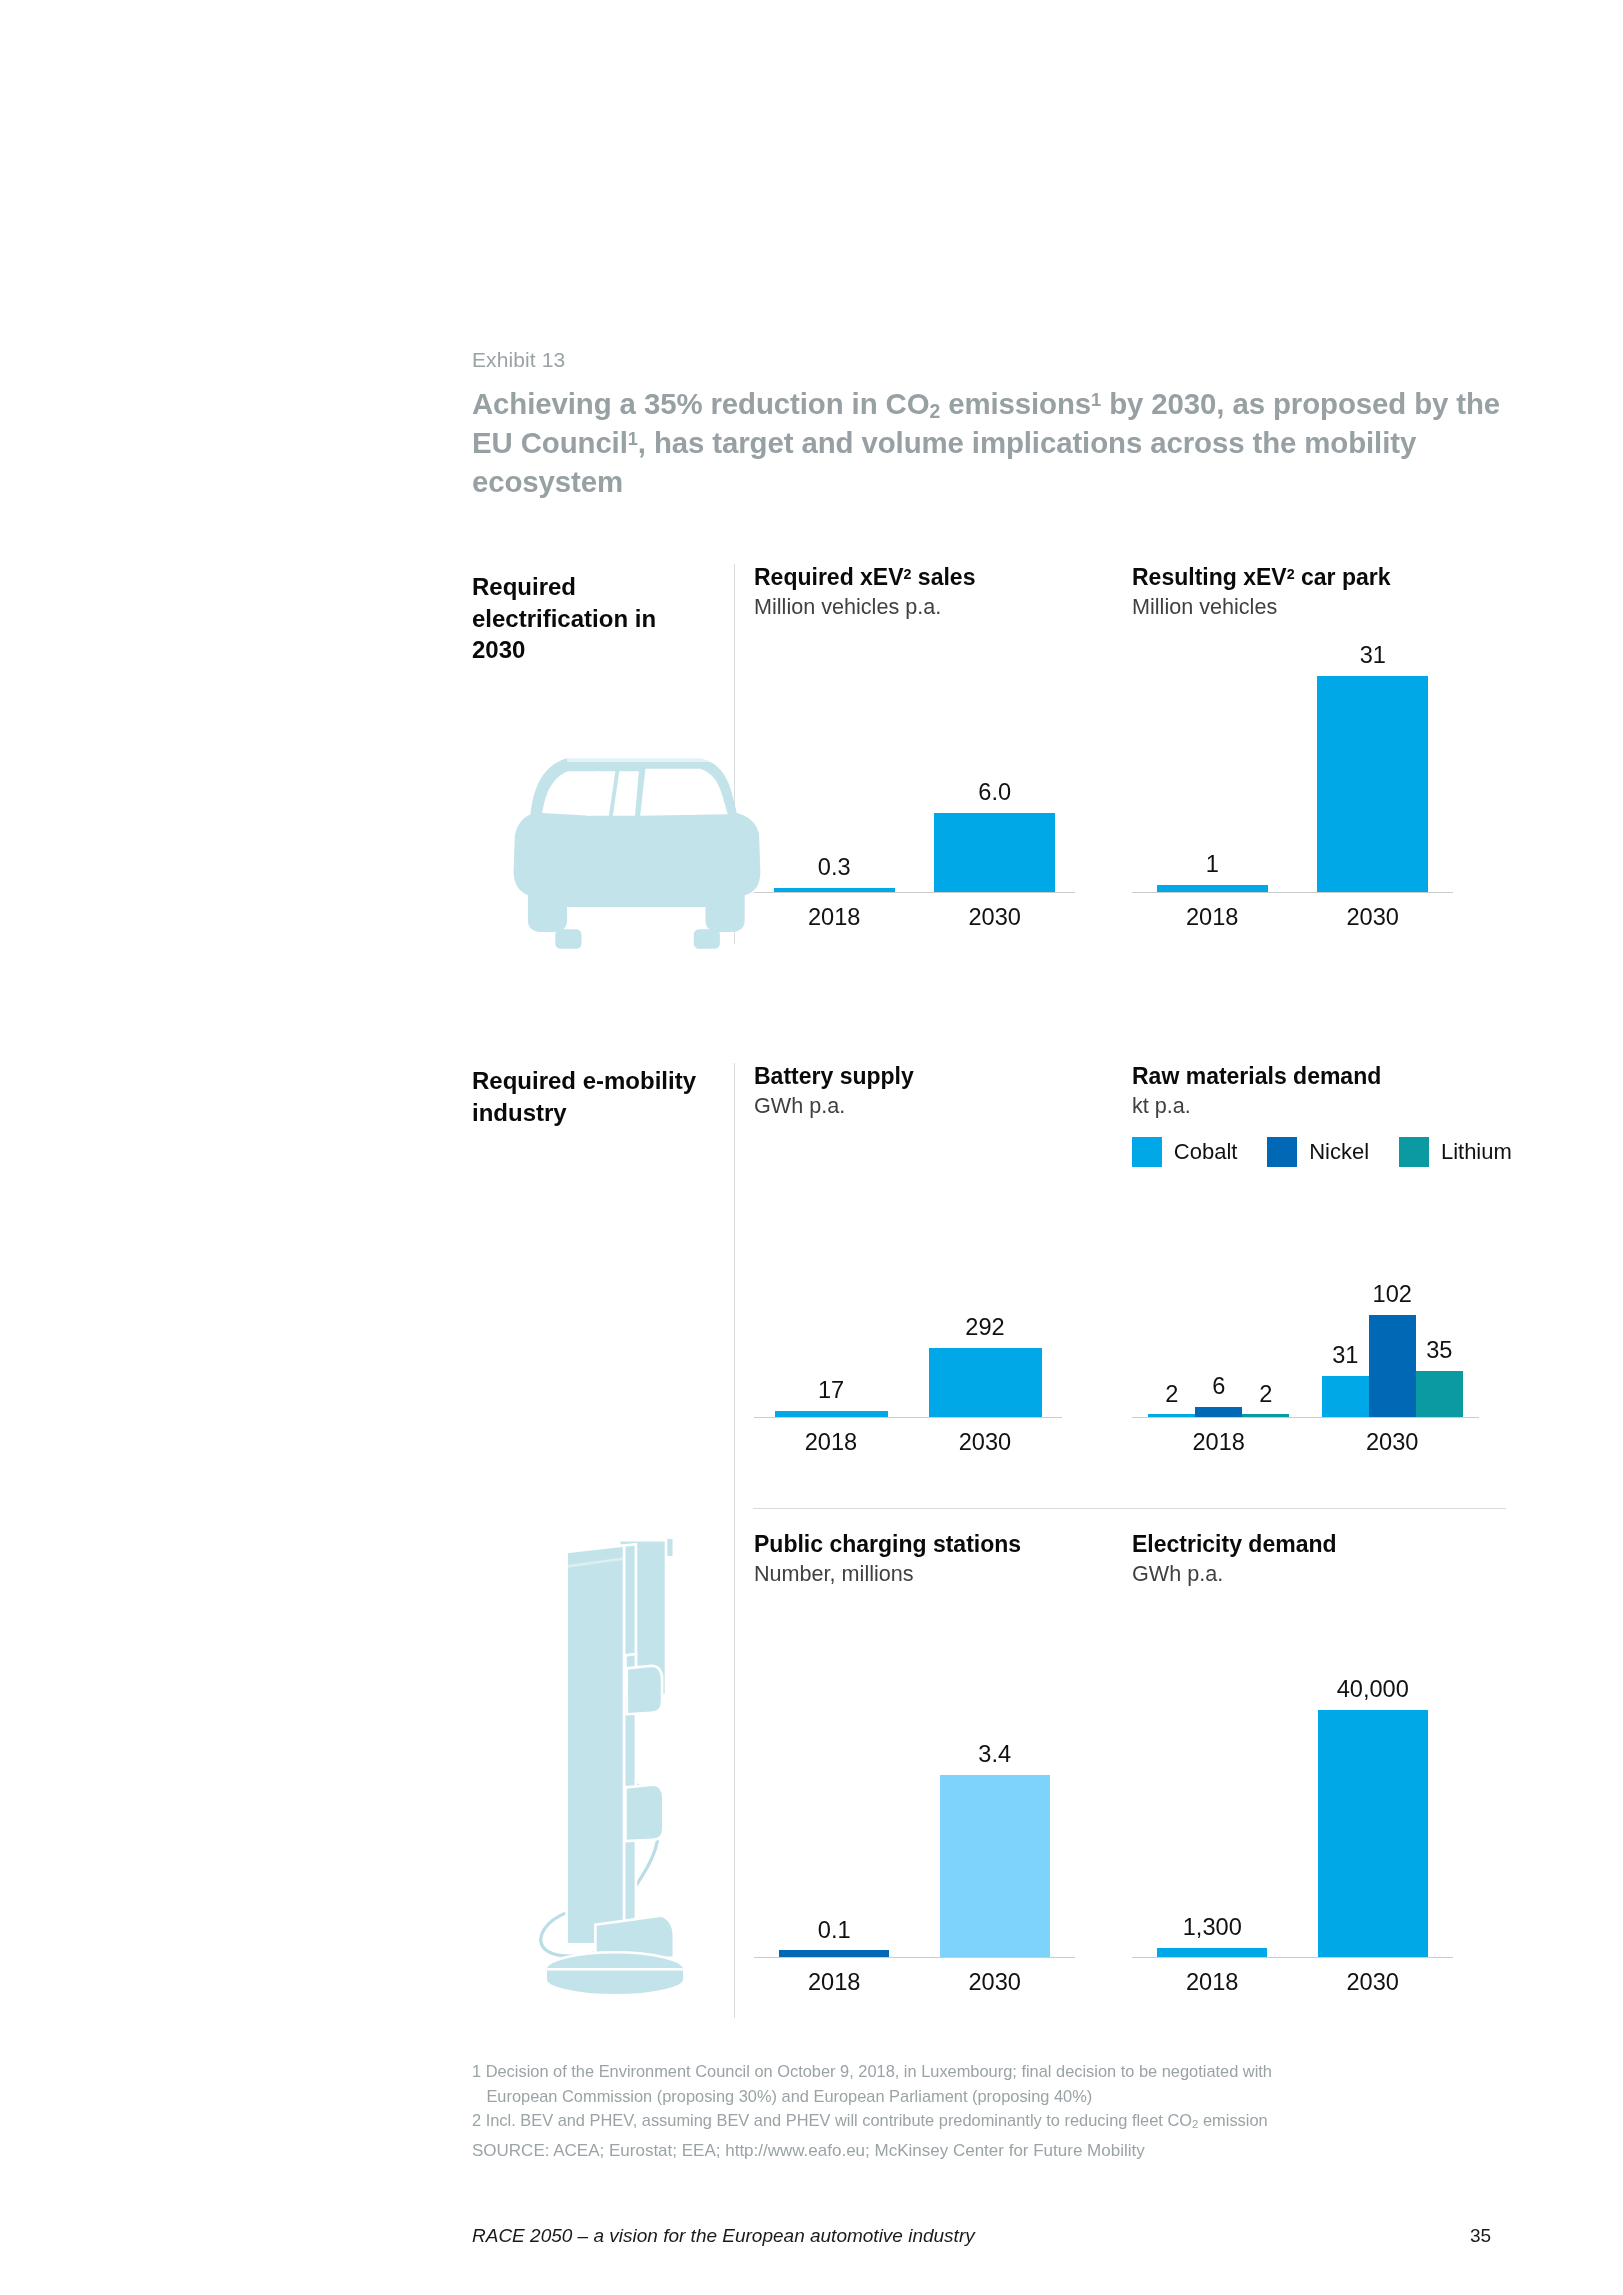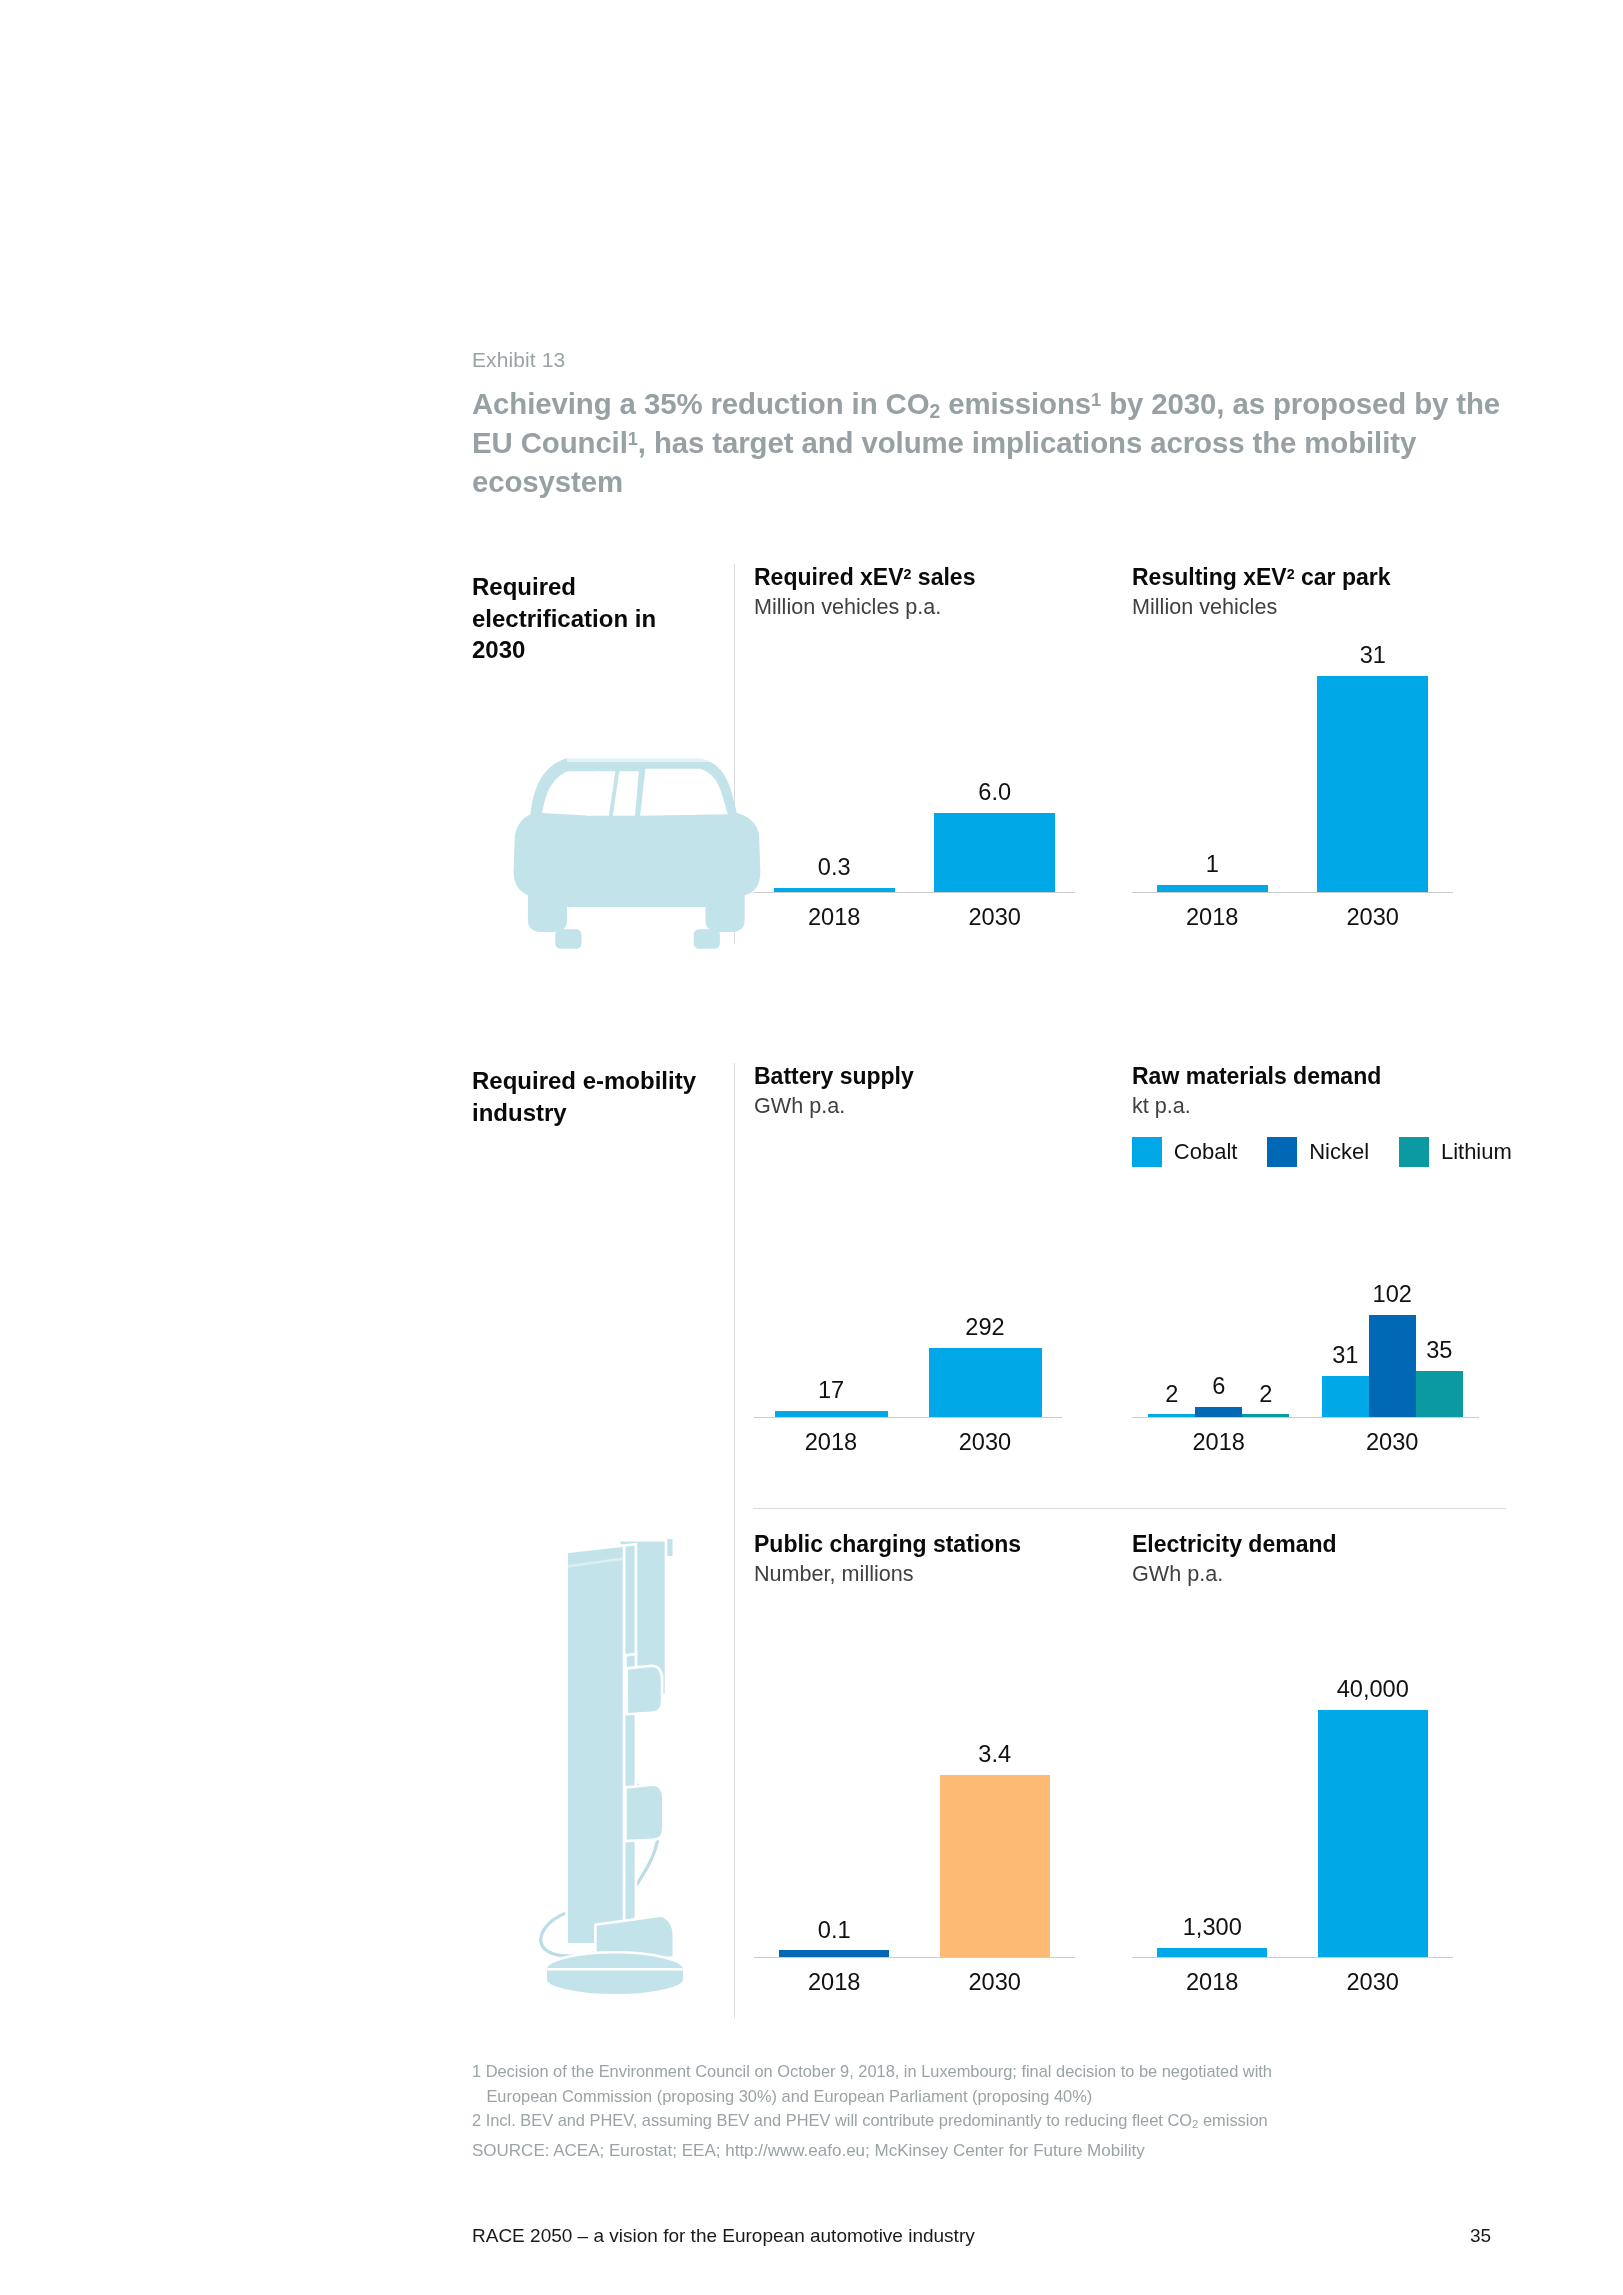--- a/index.html
+++ b/index.html
@@ -55,21 +55,21 @@
   .illus{position:absolute;}
 
   
   .footnotes{position:absolute;left:472px;top:2060px;width:1060px;font-size:16.4px;color:#9aa3a6;line-height:1.42;}
   .footnotes .fn{margin:0 0 1.3px 0;}
   .footnotes .fn .ind{display:inline-block;width:14.4px;}
   .footnotes sub{font-size:.7em;vertical-align:-.2em;}
   .source{position:absolute;left:472px;top:2141px;font-size:17px;color:#9aa3a6;}
 
   
-  .foot-title{position:absolute;left:472px;top:2225px;font-size:19px;color:#1a1a1a;}
+  .foot-title{position:absolute;left:472px;top:2225px;font-size:19px;color:#1a1a1a;font-style:italic;}
   .foot-page{position:absolute;left:1470px;top:2225px;font-size:19px;color:#1a1a1a;}
 </style>
 </head>
 <body>
 
 <div class="page">
 
   <div class="exhibit-label">Exhibit 13</div>
   <div class="headline">
     <span>Achieving a 35% reduction in CO</span><sub>2</sub><span> emissions</span><sup>1</sup><span> by 2030, as proposed by the EU Council</span><sup>1</sup><span>, has target and volume implications across the mobility ecosystem</span>
@@ -278,21 +278,21 @@
 
     <div class="plot" style="height:340px;">
       <div class="axis"></div>
       <div class="groups" style="height:340px;">
         <div class="group">
           <div class="bar" style="width:110px;height:6.5px;background:#0068B4;">
             <span class="vlab">0.1</span>
           </div>
         </div>
         <div class="group">
-          <div class="bar" style="width:110px;height:182px;background:#fdba74;">
+          <div class="bar" style="width:110px;height:182px;background:#7dd3fc;">
             <span class="vlab">3.4</span>
           </div>
         </div>
       </div>
       <div class="xticks">
         <div class="xtick">2018</div>
         <div class="xtick">2030</div>
       </div>
     </div>
   </div>

